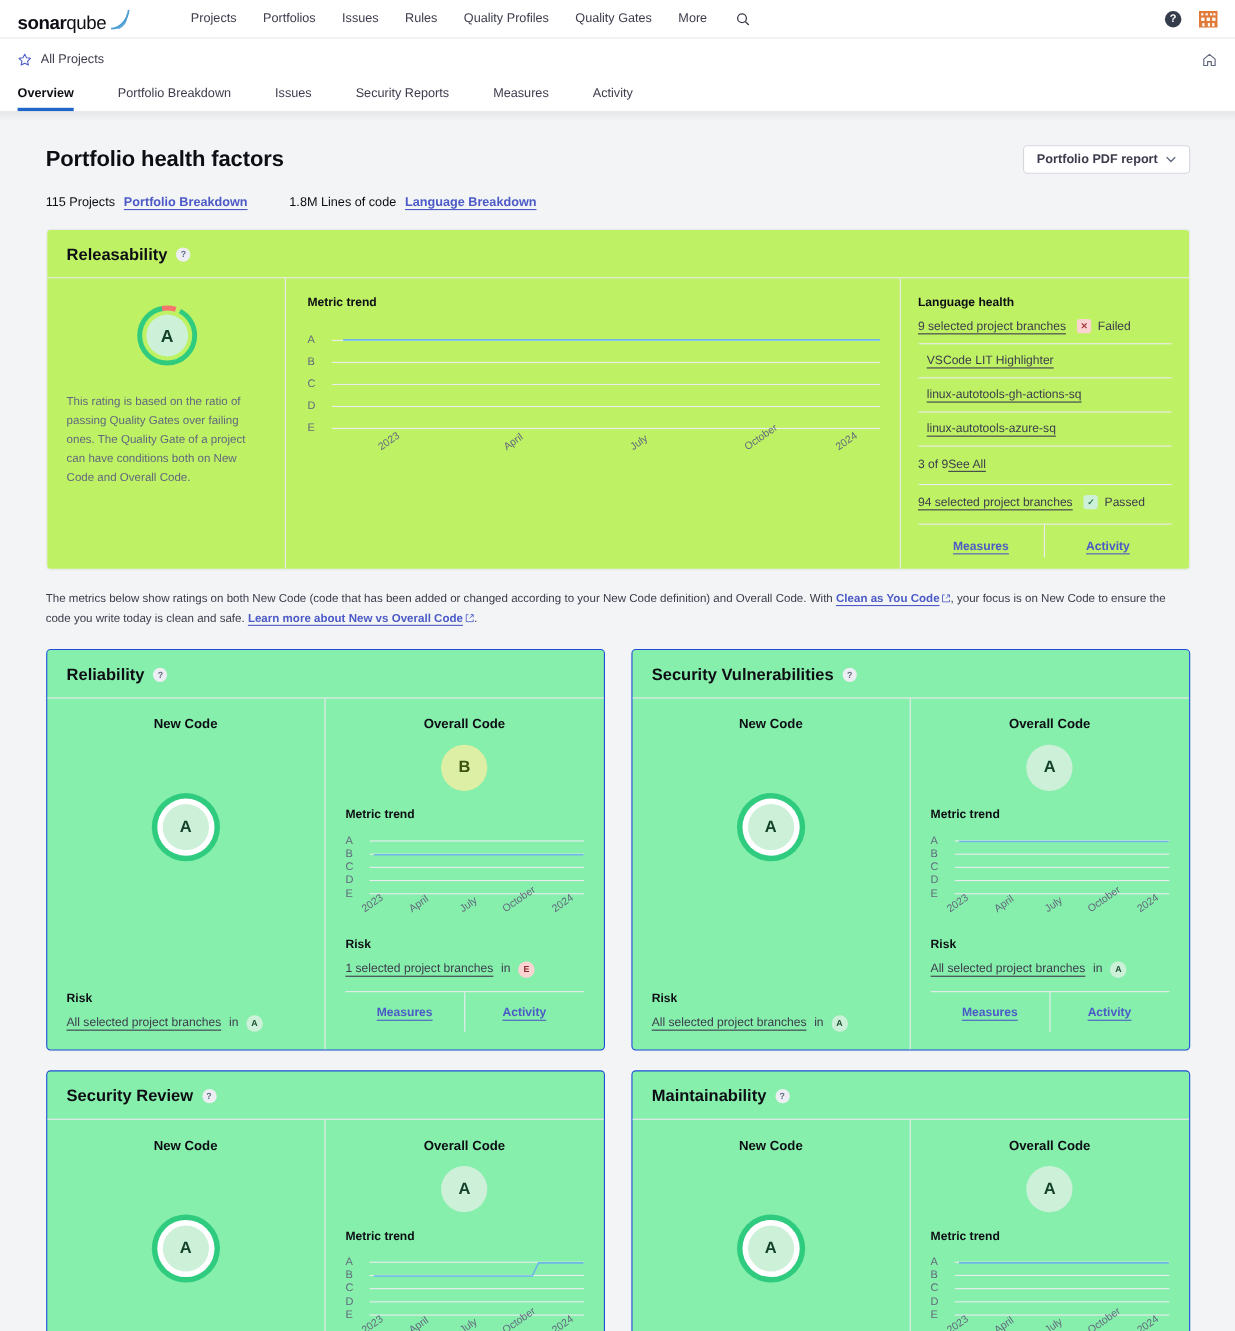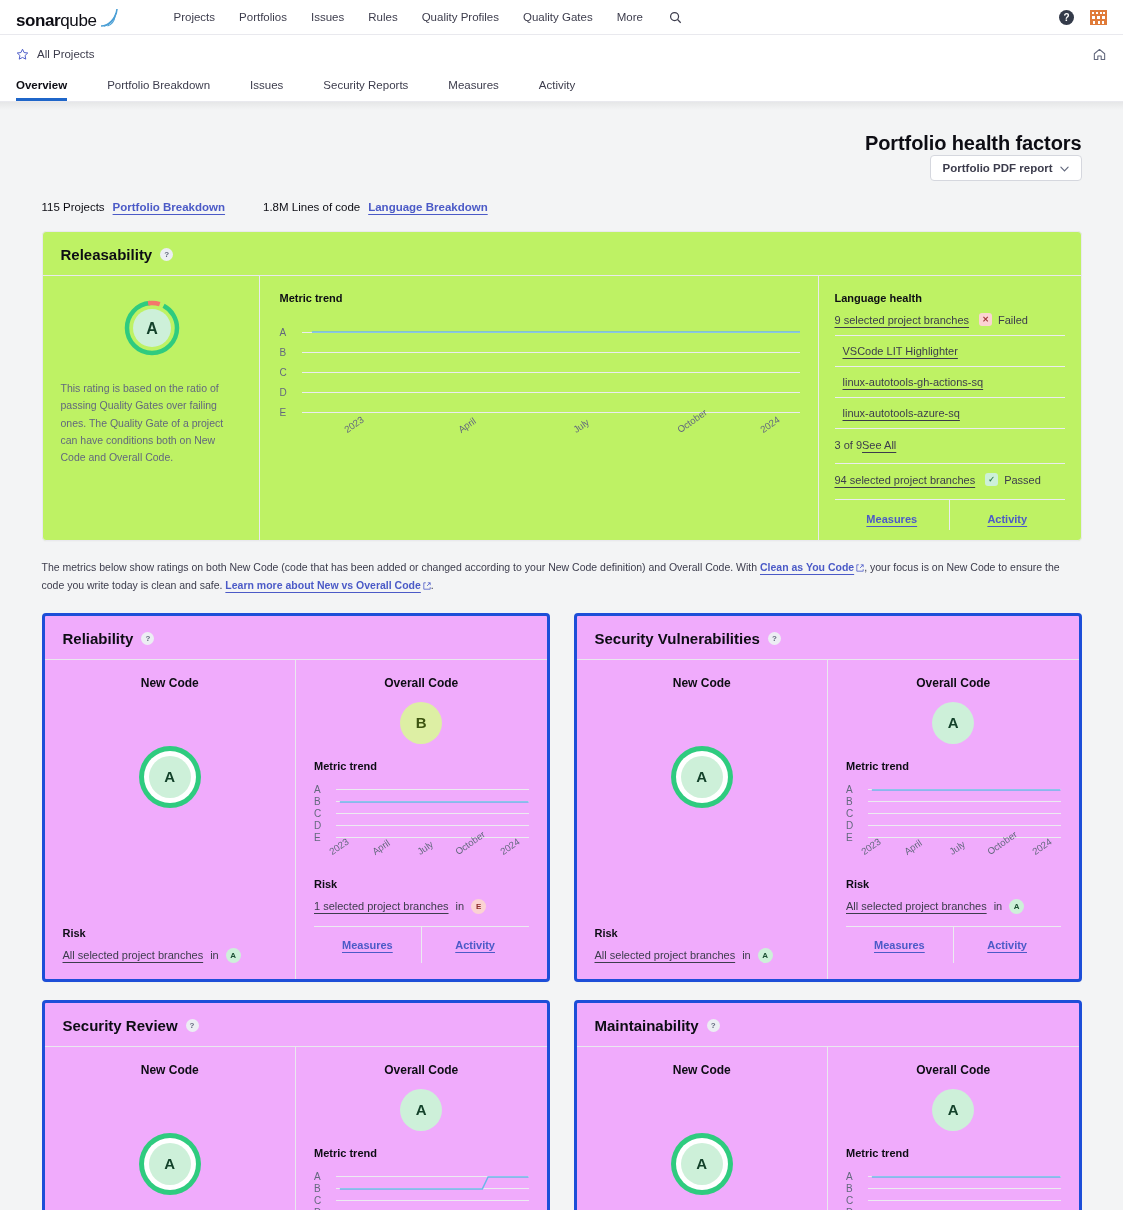--- a/index.html
+++ b/index.html
@@ -50,21 +50,21 @@
   .tab.active::after {
     content:""; position:absolute; left:0; right:14px; bottom:0; height:3px; background:#1f66c9;
   }
   .subhead-border { height:1px; background:#e9e9ee; }
   .page-shadow { height:8px; background:linear-gradient(to bottom, rgba(0,0,0,.055), rgba(0,0,0,0)); }
 
   
   .main { padding:0 0 0 0; }
   .inner { width:1040px; margin:0 auto; padding-top:22px; }
 
-  .title-row { display:flex; align-items:flex-end;flex-direction:column; }
+  .title-row { display:flex; align-items:center; }
   h1.page-title { font-size:20px; font-weight:700; color:#0d0d14; margin:0; letter-spacing:-0.1px; }
   .pdf-btn {
     margin-left:auto; border:1px solid #d5d7de; background:#fff; border-radius:4px;
     padding:6px 12px; font-size:11.5px; color:#3c3c4c; display:flex; align-items:center;
     gap:7px; cursor:pointer; font-weight:600;
   }
   .meta-row { display:flex; align-items:center; gap:8px; margin-top:20px; font-size:11.5px; }
   .meta-strong { font-weight:400; color:#0d0d14; }
   .link {
     color:#4b5ac7; text-decoration:underline; text-underline-offset:3px;
@@ -133,21 +133,21 @@
   .footer-link { color:#4b5ac7; text-decoration:underline; text-underline-offset:3px;
                  font-size:11px; cursor:pointer; font-weight:700; }
 
   
   .info-para { margin-top:18px; font-size:10.5px; line-height:1.6; color:#3c3c4c; }
   .info-para .link { font-weight:700; }
   .ext-ico { display:inline-block; vertical-align:-1px; margin-left:2px; }
 
   
   .cards-grid { display:grid; grid-template-columns:1fr 1fr; gap:18px 24px; margin-top:18px; }
-  .mcard { background:#f0abfc; border:3px solid #1d4ed8; border-radius:4px;
+  .mcard { background:#86efac; border:1px solid #1d4ed8; border-radius:4px;
            box-shadow:0 1px 1px rgba(0,0,0,0.02); overflow:hidden; }
   .mcard-body { display:flex; }
   .mcol { flex:1; padding:16px 18px 16px 18px; position:relative; min-height:280px;
           display:flex; flex-direction:column; }
   .mcol.left { border-right:1px solid #e9e9ee; }
   .col-head { text-align:center; font-size:12px; font-weight:700; color:#0d0d14; }
   .big-ring-wrap { display:flex; justify-content:center; margin-top:56px; }
   .circle-badge-wrap { display:flex; justify-content:center; margin-top:12px; }
   .risk-block { margin-top:auto; }
   .risk-label { font-size:11px; font-weight:700; color:#0d0d14; }

